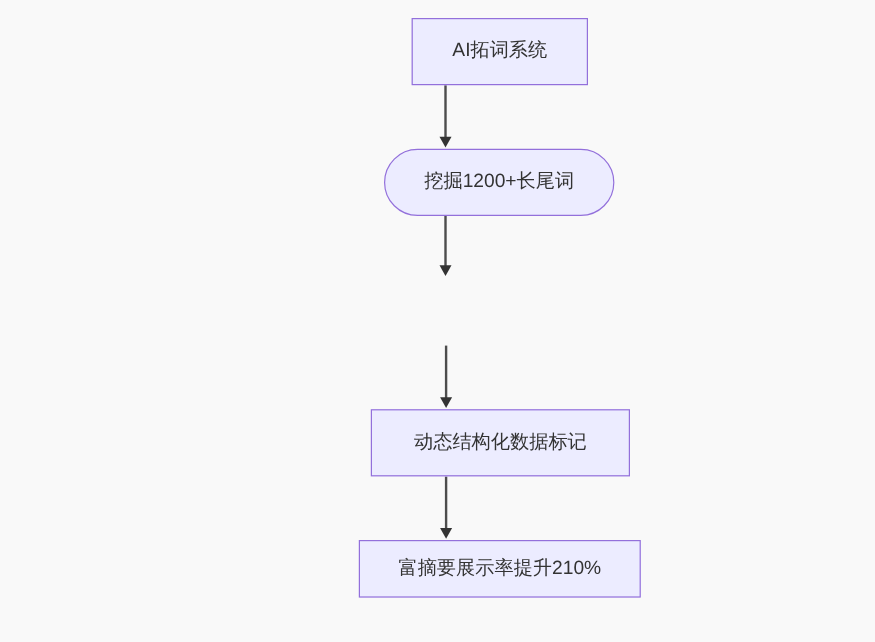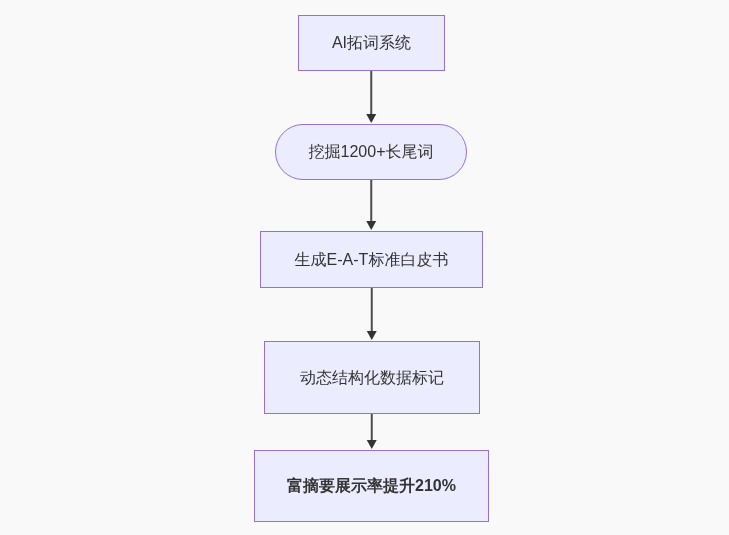--- a/index.html
+++ b/index.html
@@ -37,20 +37,21 @@
     background: var(--node-fill, #ECECFF);
     border: 1px solid var(--node-border, #9370DB);
     color: var(--node-text, #333333);
     display: flex;
     align-items: center;
     justify-content: center;
     font-size: 16px;
     line-height: 1.2;
     text-align: center;
     white-space: nowrap;
+    margin-left: 45px;
   }
   .node-label {
     display: inline-block;
   }
 </style>
 </head>
 <body>
 
 <div id="canvas" style="--bg: #f9f9f9; --node-fill: #ECECFF; --node-border: #9370DB; --node-text: #333333;">
   <svg id="edge-layer" xmlns="http://www.w3.org/2000/svg">
@@ -63,23 +64,20 @@
       <line x1="371.75" y1="397" x2="371.75" y2="442" stroke="#4d4d4d" stroke-width="2"></line>
       <polygon points="366.75,440 376.75,440 371.75,449" fill="#333333"></polygon>
     </svg>
   <div id="node-layer">
       <div class="node" style="left: 298px; top: 15px; width: 147px; height: 56px;">
         <span class="node-label">AI拓词系统</span>
       </div>
       <div class="node" style="left: 275px; top: 124px; width: 192px; height: 56px; border-radius: 28px;">
         <span class="node-label">挖掘1200+长尾词</span>
       </div>
-      <div class="node" style="left: 260px; top: 231px; width: 223px; height: 57px;">
-        <span class="node-label">生成E-A-T标准白皮书</span>
-      </div>
-      <div class="node" style="left: 264px; top: 341px; width: 216px; height: 73px;">
+      <div class="node" style="left: 264px; top: 341px; width: 216px; height: 56px;">
         <span class="node-label">动态结构化数据标记</span>
       </div>
-      <div class="node" style="left: 254px; top: 450px; width: 235px; height: 72px; font-weight: bold;">
+      <div class="node" style="left: 254px; top: 450px; width: 235px; height: 48px;">
         <span class="node-label">富摘要展示率提升210%</span>
       </div>
     </div>
 </div>
 
 </body></html>

